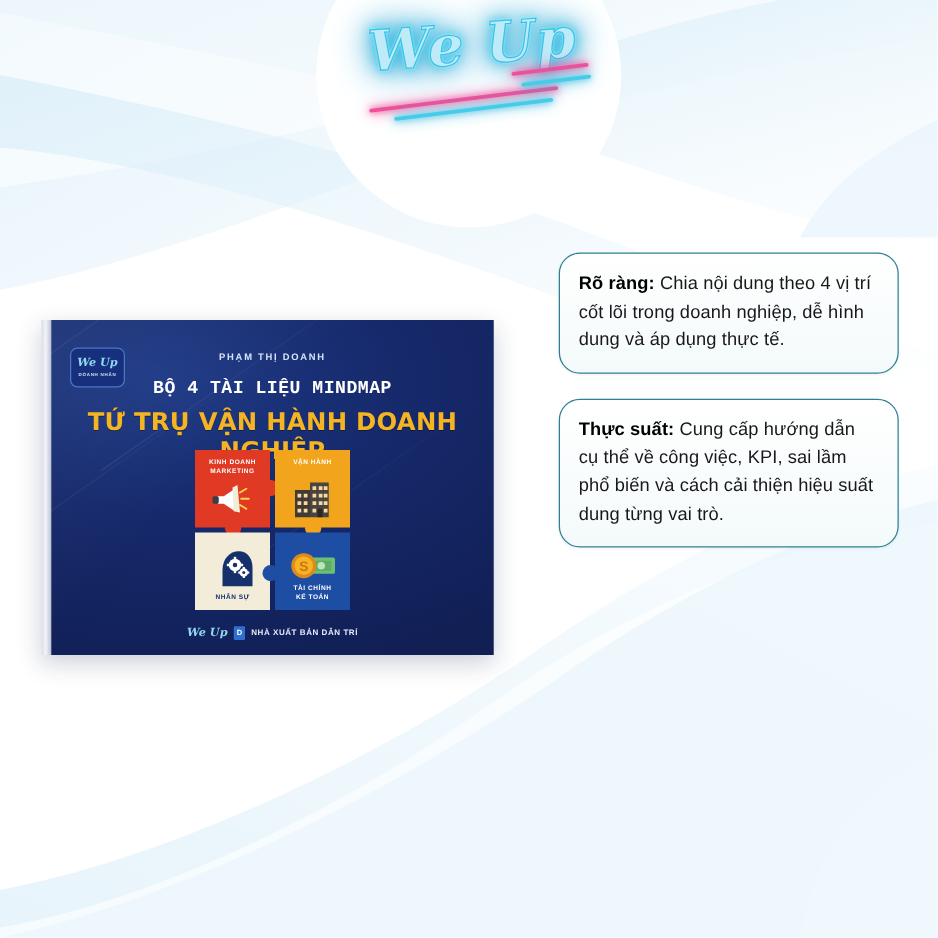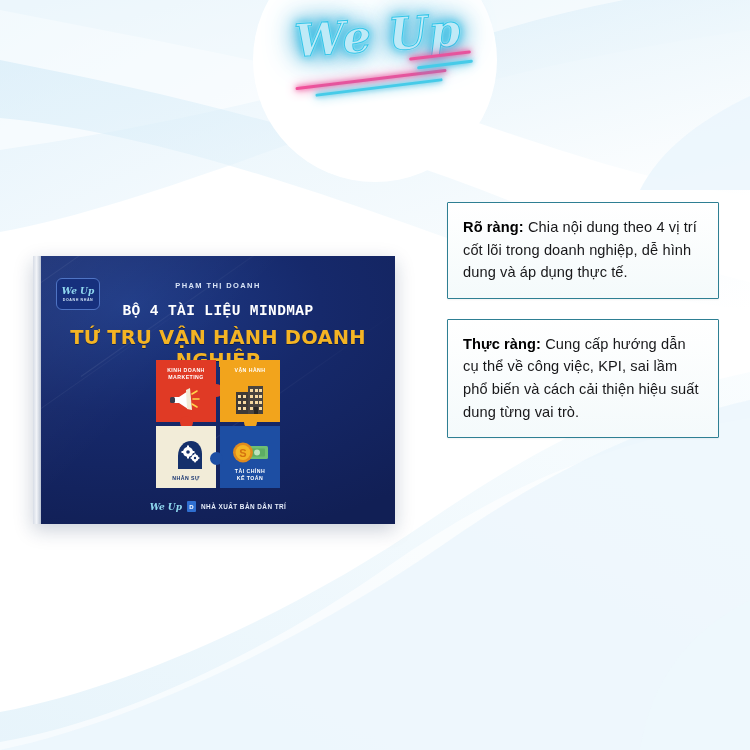--- a/index.html
+++ b/index.html
@@ -131,21 +131,21 @@
   .pub-mark{
     width:9px;height:11px;background:#2f6fd0;border-radius:1px;
     display:flex;align-items:center;justify-content:center;
     color:#fff;font-size:6px;font-weight:bold;
   }
   .pub-name{color:#e8eefb;font-size:6.4px;font-weight:bold;letter-spacing:.45px;}
 
   
   .features{position:absolute;left:447px;top:202px;width:272px;z-index:5;}
   .feature{
-    border:1.6px solid #2e7f93;border-radius:1px;
+    border:1.6px solid #2e7f93;border-radius:17px;
     background:linear-gradient(180deg,#ffffff 0%,#f4fafb 100%);
     padding:13px 15px 14px 15px;
     margin-bottom:20px;
     box-shadow:0 1px 2px rgba(0,0,0,.05);
   }
   .feature p{
     margin:0;color:#18181a;font-size:14.6px;line-height:1.55;
     font-family:"Liberation Sans","DejaVu Sans",sans-serif;
     letter-spacing:.1px;
   }
@@ -309,21 +309,21 @@
 
     <div class="feature">
       <p>
         <b>Rõ ràng:</b>
         <span>Chia nội dung theo 4 vị trí cốt lõi trong doanh nghiệp, dễ hình dung và áp dụng thực tế.</span>
       </p>
     </div>
 
     <div class="feature">
       <p>
-        <b>Thực ràng:</b>
+        <b>Thực suất:</b>
         <span>Cung cấp hướng dẫn cụ thể về công việc, KPI, sai lầm phổ biến và cách cải thiện hiệu suất dung từng vai trò.</span>
       </p>
     </div>
 
 
   </div>
 
 </div>
 
 </body></html>

